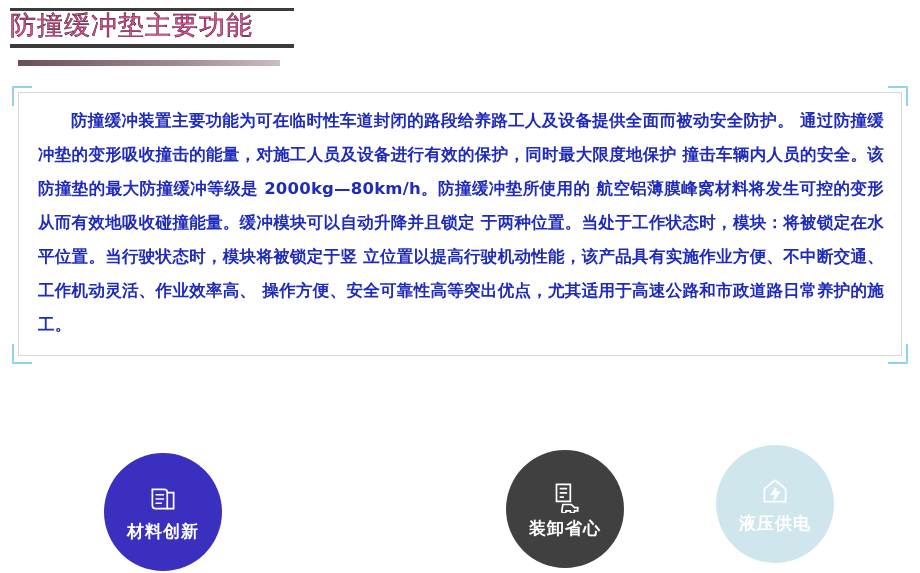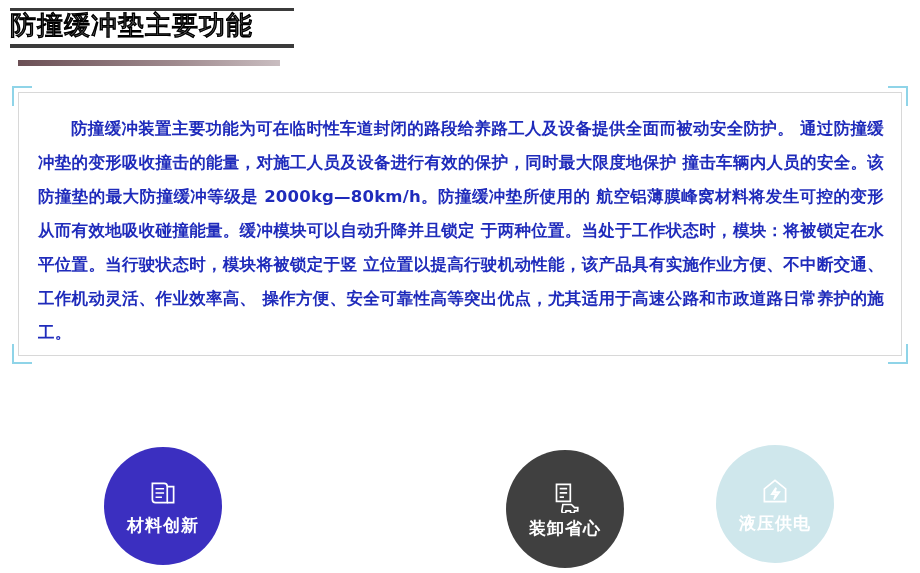--- a/index.html
+++ b/index.html
@@ -18,24 +18,24 @@
   
   .title-wrap {
     position: absolute;
     left: 10px;
     top: 8px;
     width: 290px;
     height: 42px;
   }
   .title-text {
     font-family: "DejaVu Sans", sans-serif;
-    font-weight: bold;
+    font-weight: normal;
     font-size: 26px;
     letter-spacing: 1px;
-    color: #737373;
+    color: #ec4899;
     line-height: 34px;
     white-space: nowrap;
     -webkit-text-stroke: 0.4px #000;
   }
   .title-rule-top {
     position: absolute;
     left: 0;
     top: 0;
     width: 284px;
     height: 3px;
@@ -78,21 +78,21 @@
     border: 2px solid #8fd4e8;
   }
   .corner-tl { left: 12px;  top: 86px;  border-right: none; border-bottom: none; }
   .corner-tr { left: 888px; top: 86px;  border-left: none;  border-bottom: none; }
   .corner-bl { left: 12px;  top: 344px; border-right: none; border-top: none; }
   .corner-br { left: 888px; top: 344px; border-left: none;  border-top: none; }
 
   .para-text {
     position: absolute;
     left: 38px;
-    top: 112px;
+    top: 104px;
     width: 846px;
     font-family: "DejaVu Sans", sans-serif;
     font-weight: bold;
     font-size: 16.5px;
     line-height: 34px;
     color: #1f2bbb;
     text-align: justify;
     text-justify: inter-ideograph;
     text-indent: 33px;
     letter-spacing: 0.2px;
@@ -124,21 +124,21 @@
     display: block;
   }
   .feature .f-label {
     font-family: "DejaVu Sans", sans-serif;
     font-size: 17px;
     font-weight: bold;
     letter-spacing: 1px;
     color: #ffffff;
     white-space: nowrap;
   }
-  .f1 { left: 104px; top: 4px;  background: #3b2fc0; }
+  .f1 { left: 104px; top: 10px;  background: #3b2fc0; }
   .f2 { left: 300px; top: 2px;  background: #cfe7ec; }
   .f3 { left: 506px; top: 7px;  background: #404040; }
   .f4 { left: 716px; top: 2px;  background: #cfe7ec; justify-content: center; }
 </style>
 </head>
 <body>
 
 <div class="title-wrap">
   <div class="title-rule-top"></div>
   <div class="title-text">防撞缓冲垫主要功能</div>

